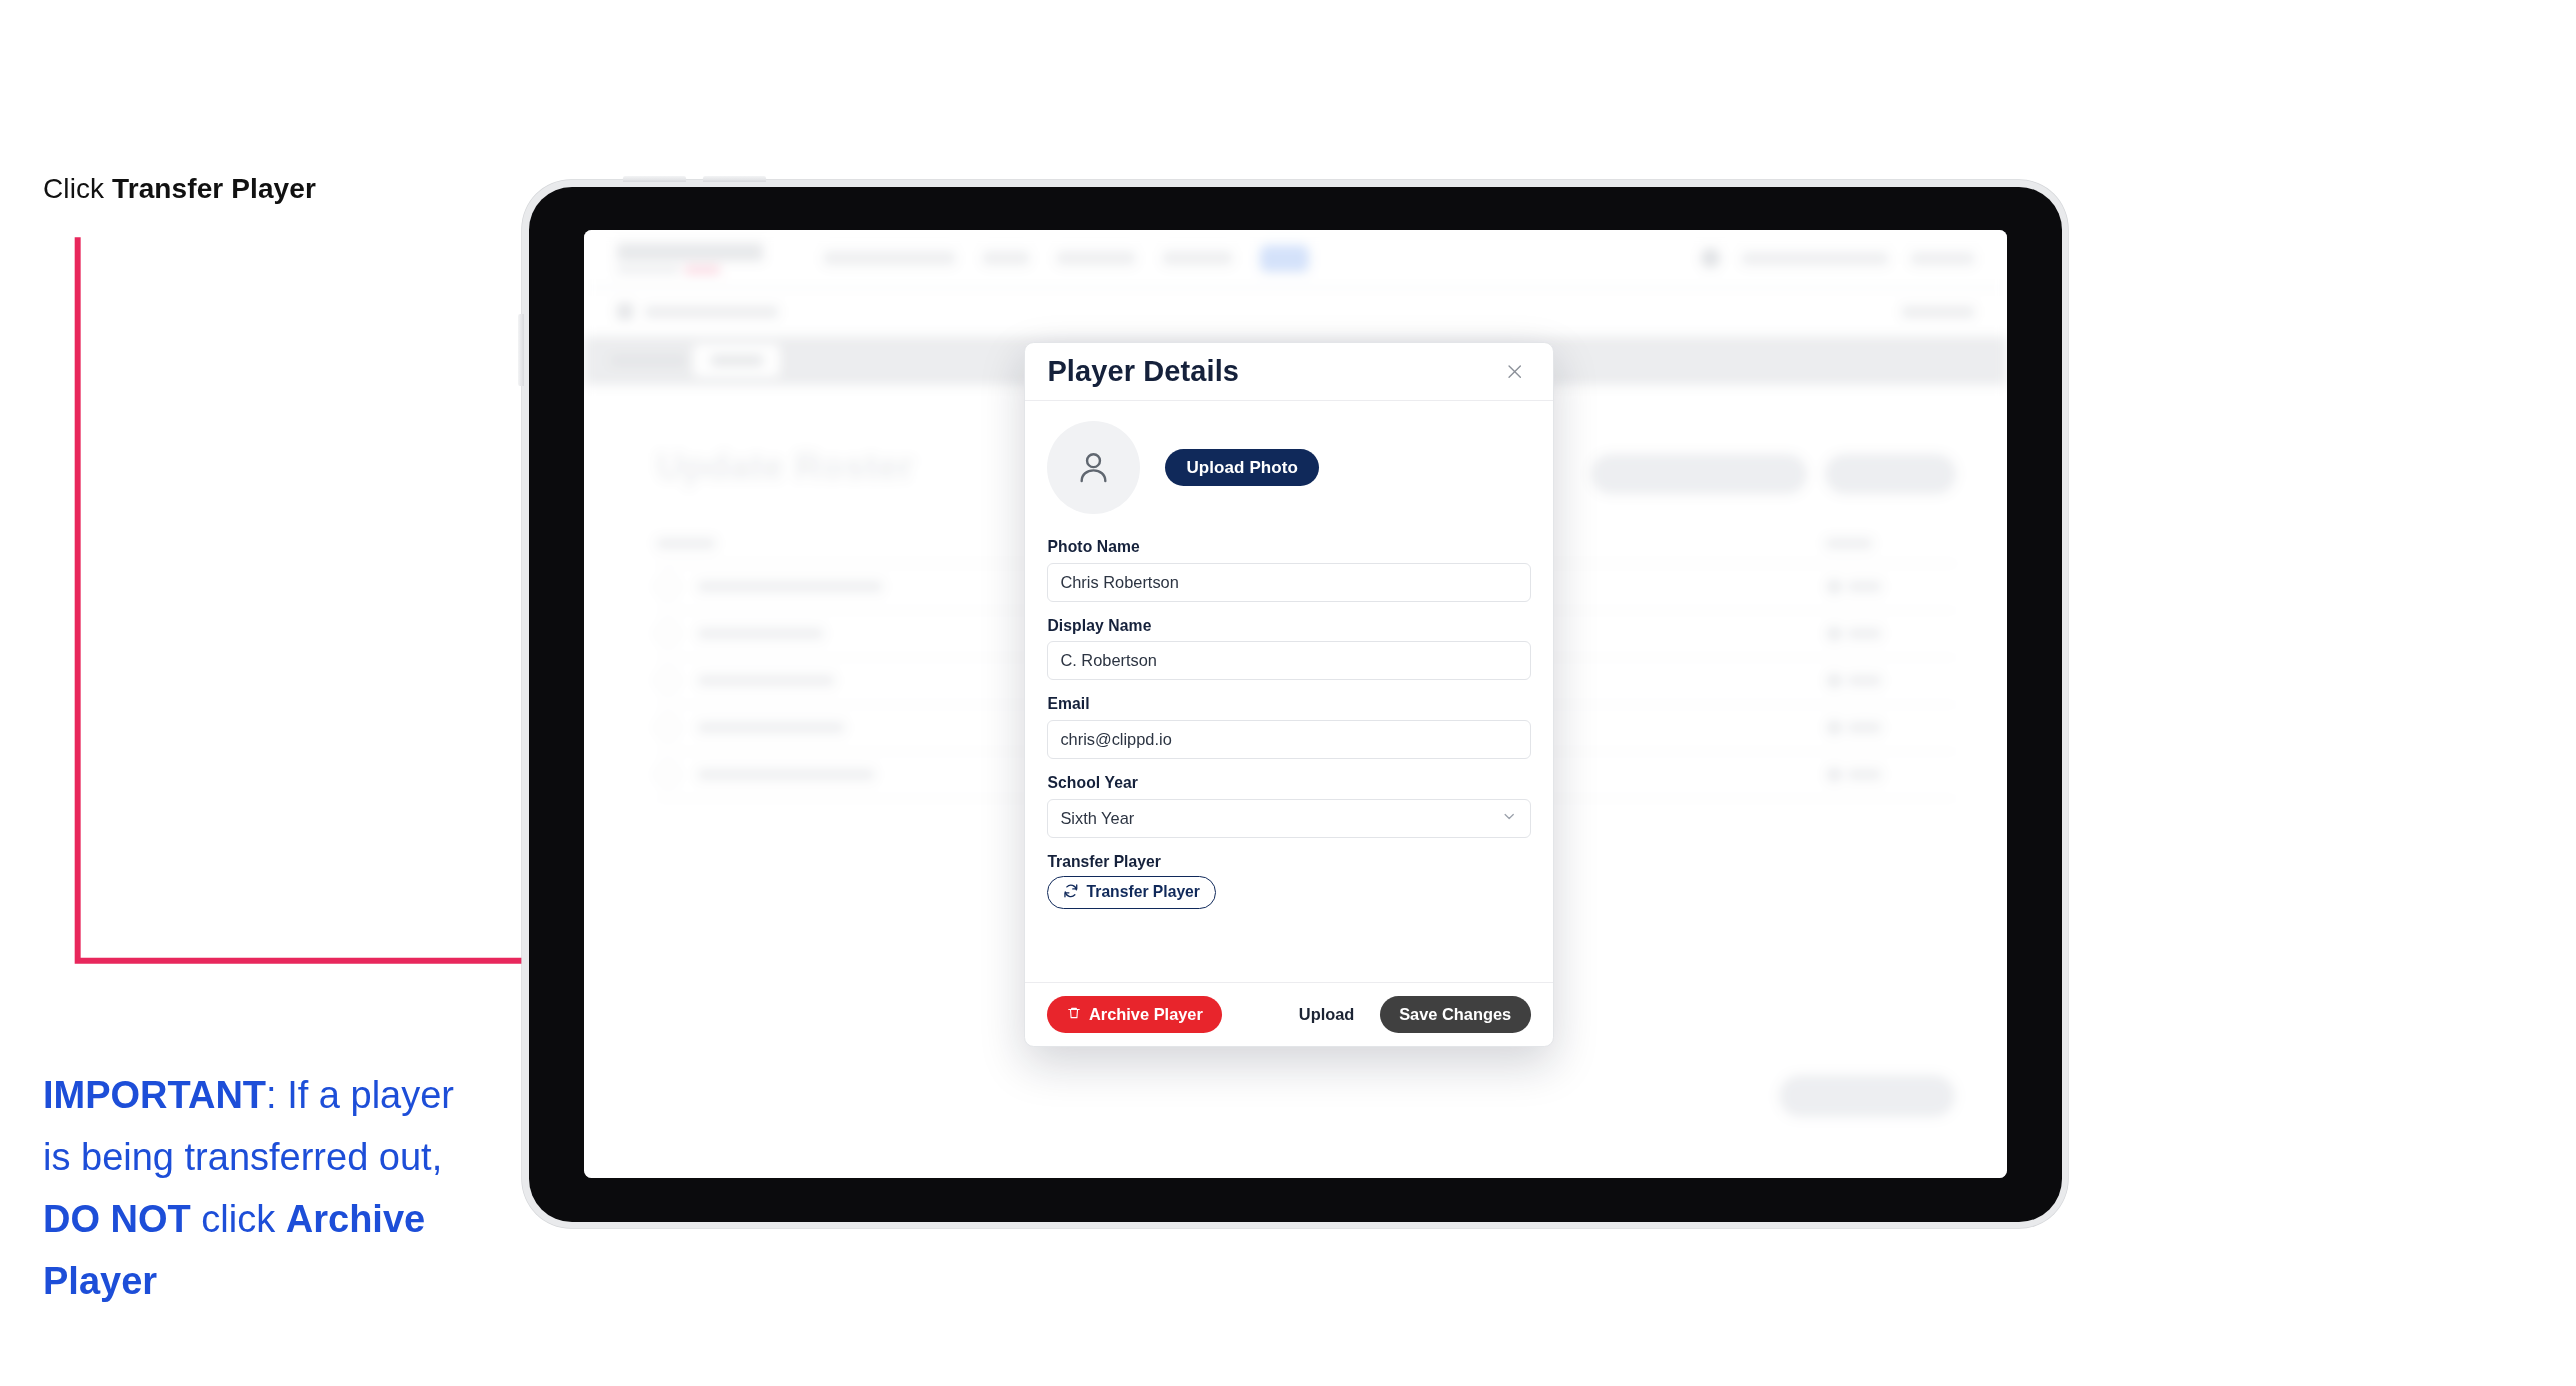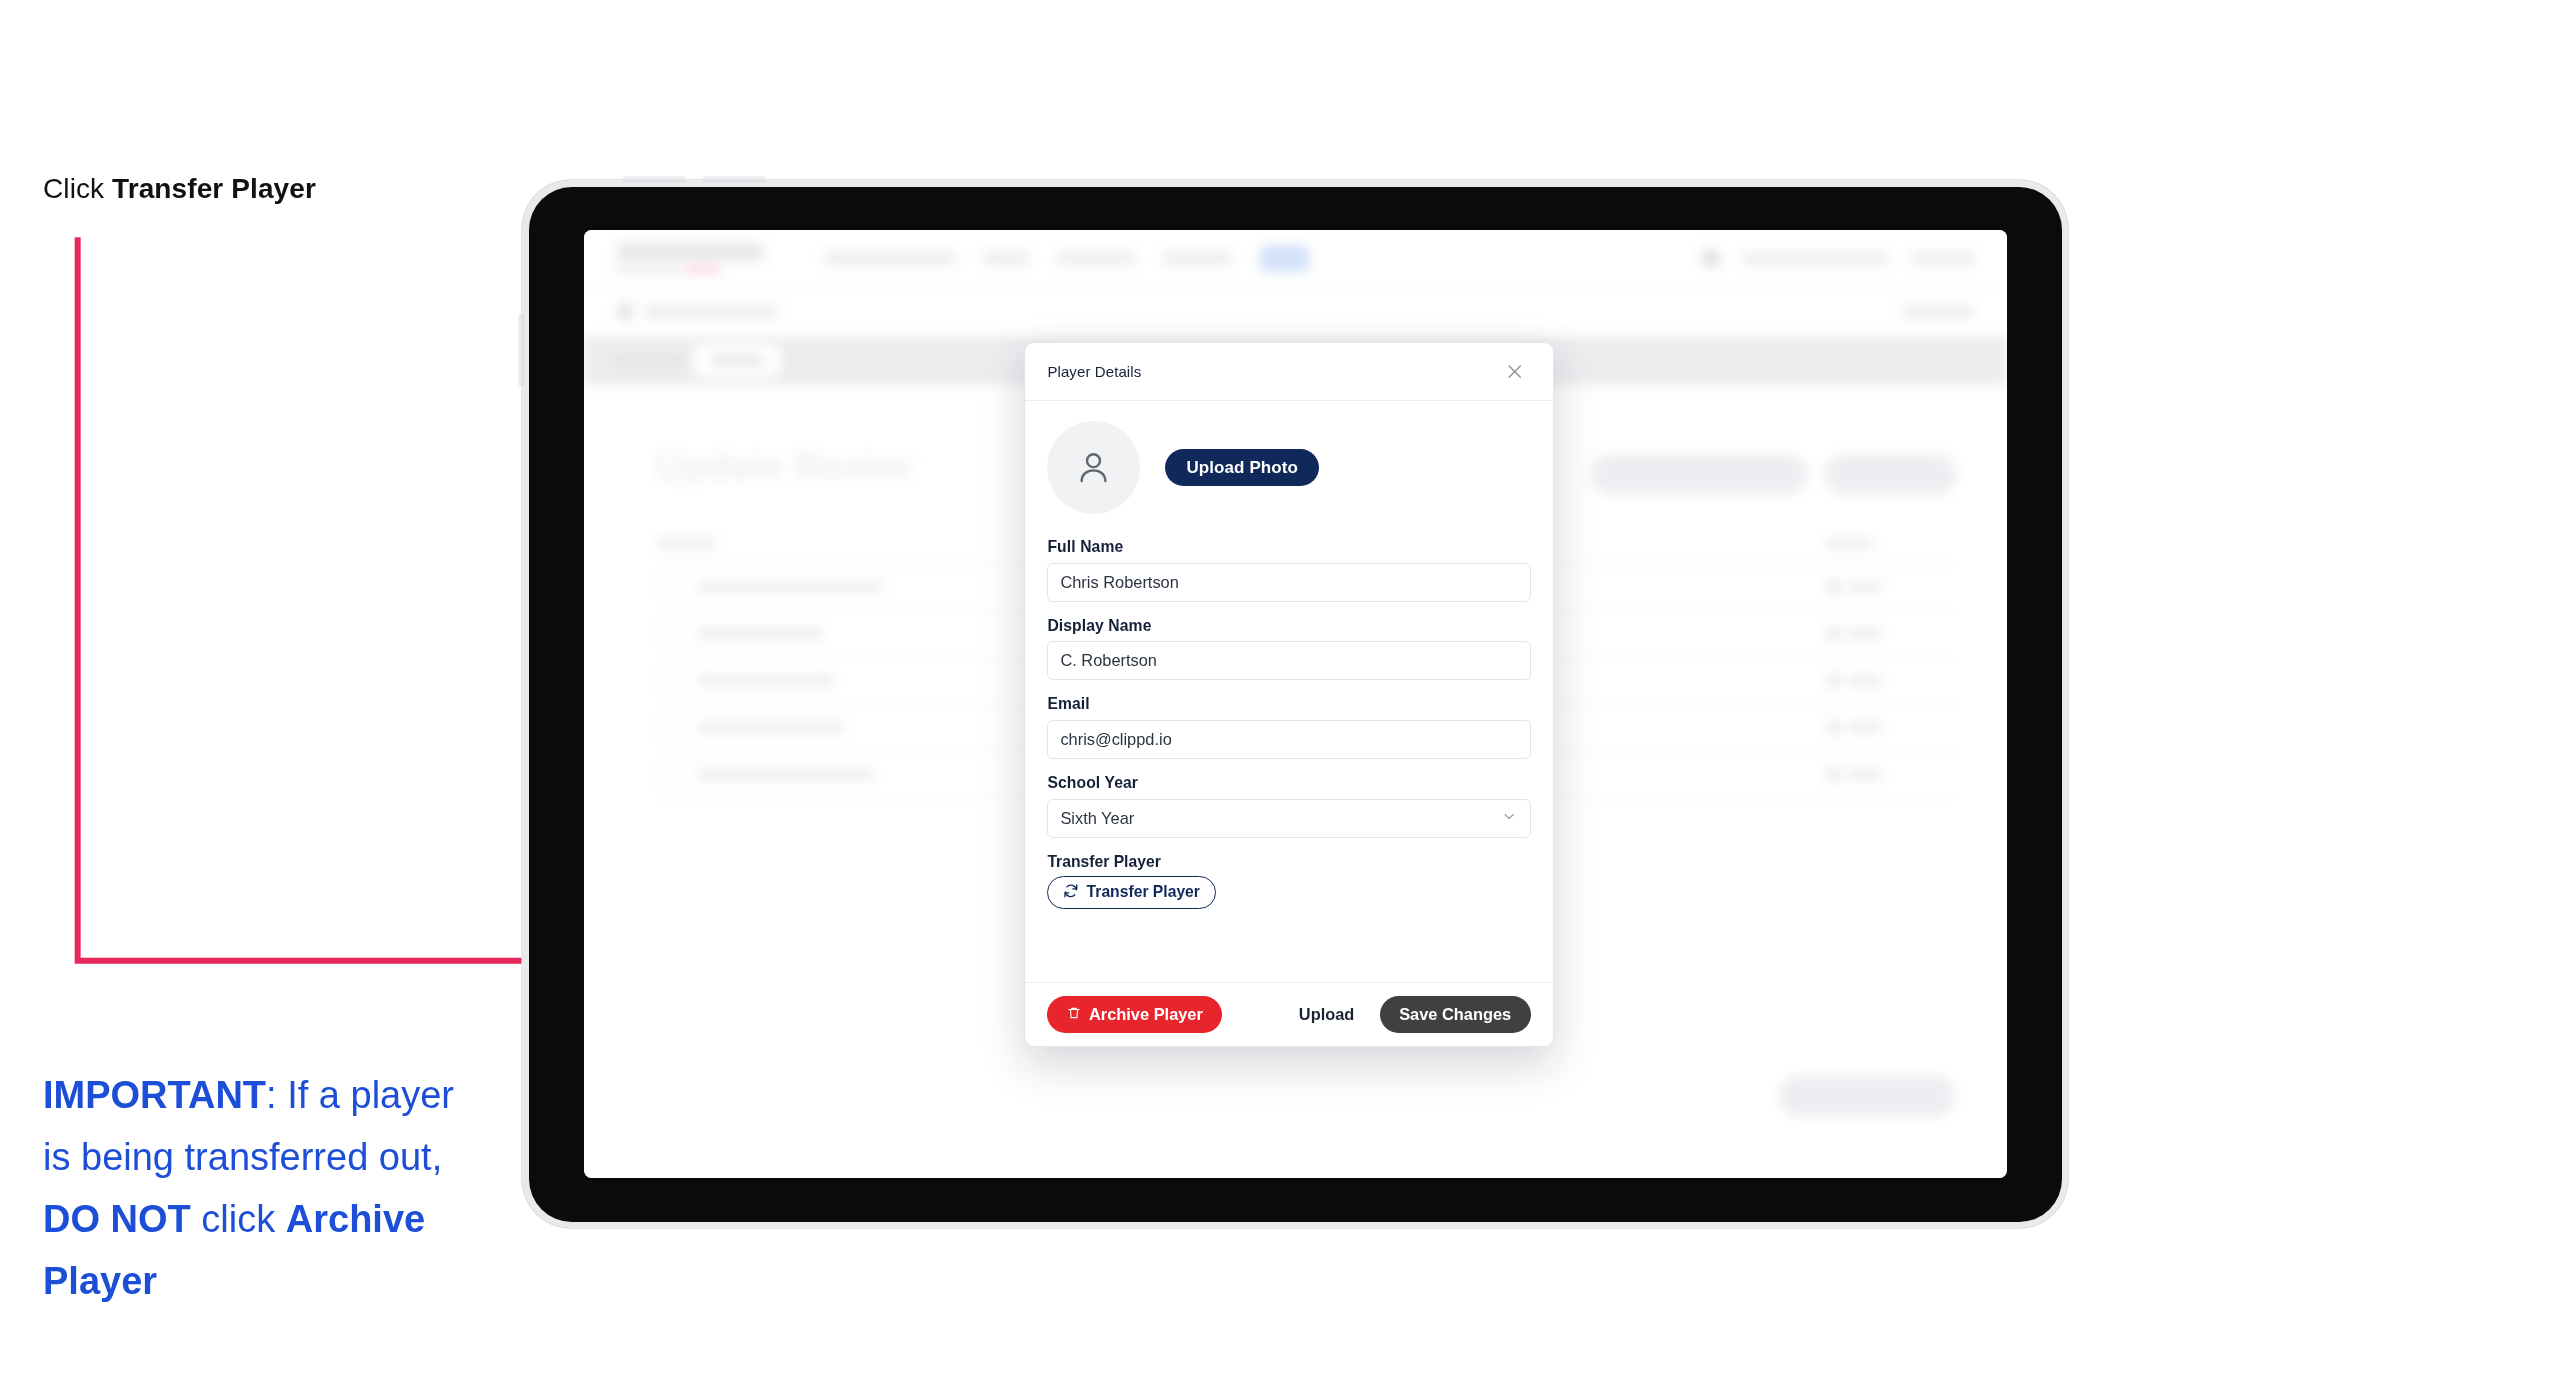--- a/index.html
+++ b/index.html
@@ -142,21 +142,21 @@
     box-shadow: 0 16.4px 45px rgba(15,23,42,.18);
     display: flex; flex-direction: column;
     overflow: hidden;
   }
   .modal-head {
     height: 58px; flex: 0 0 58px;
     display: flex; align-items: center; justify-content: space-between;
     padding: 0 24.6px 0 22.4px;
     border-bottom: 0.7px solid #ececef;
   }
-  .modal-title { font-size: 15px; color: #15213b; font-weight: 400; letter-spacing: 0.1px; text-align: right; }
+  .modal-title { font-size: 29px; color: #15213b; font-weight: 700; letter-spacing: 0.1px; text-align: right; }
   .close-btn {
     width: 28px; height: 28px; display: flex; align-items: center; justify-content: center;
     cursor: pointer; color: #8b9099;
   }
 
   .modal-body { flex: 1 1 auto; padding: 20px 22.4px 0 22.4px; overflow: hidden; }
 
   .photo-row { display: flex; align-items: center; gap: 25px; margin-bottom: 24px; }
   .avatar {
     width: 93px; height: 93px; border-radius: 50%;
@@ -363,21 +363,21 @@
         <div class="avatar">
           <svg width="43" height="43" viewBox="0 0 24 24" fill="none" stroke="#606770" stroke-width="1.35" stroke-linecap="round">
             <circle cx="12" cy="8.2" r="3.6"></circle>
             <path d="M5.4 19.5c0-3.6 2.9-5.9 6.6-5.9s6.6 2.3 6.6 5.9"></path>
           </svg>
         </div>
         <button class="btn btn-upload">Upload Photo</button>
       </div>
 
       <div class="field">
-        <div class="field-label">Full Name</div>
+        <div class="field-label">Photo Name</div>
         <input class="input" value="Chris Robertson" style="">
       </div>
 
       <div class="field">
         <div class="field-label">Display Name</div>
         <input class="input" value="C. Robertson" style="">
       </div>
 
       <div class="field">
         <div class="field-label">Email</div>

